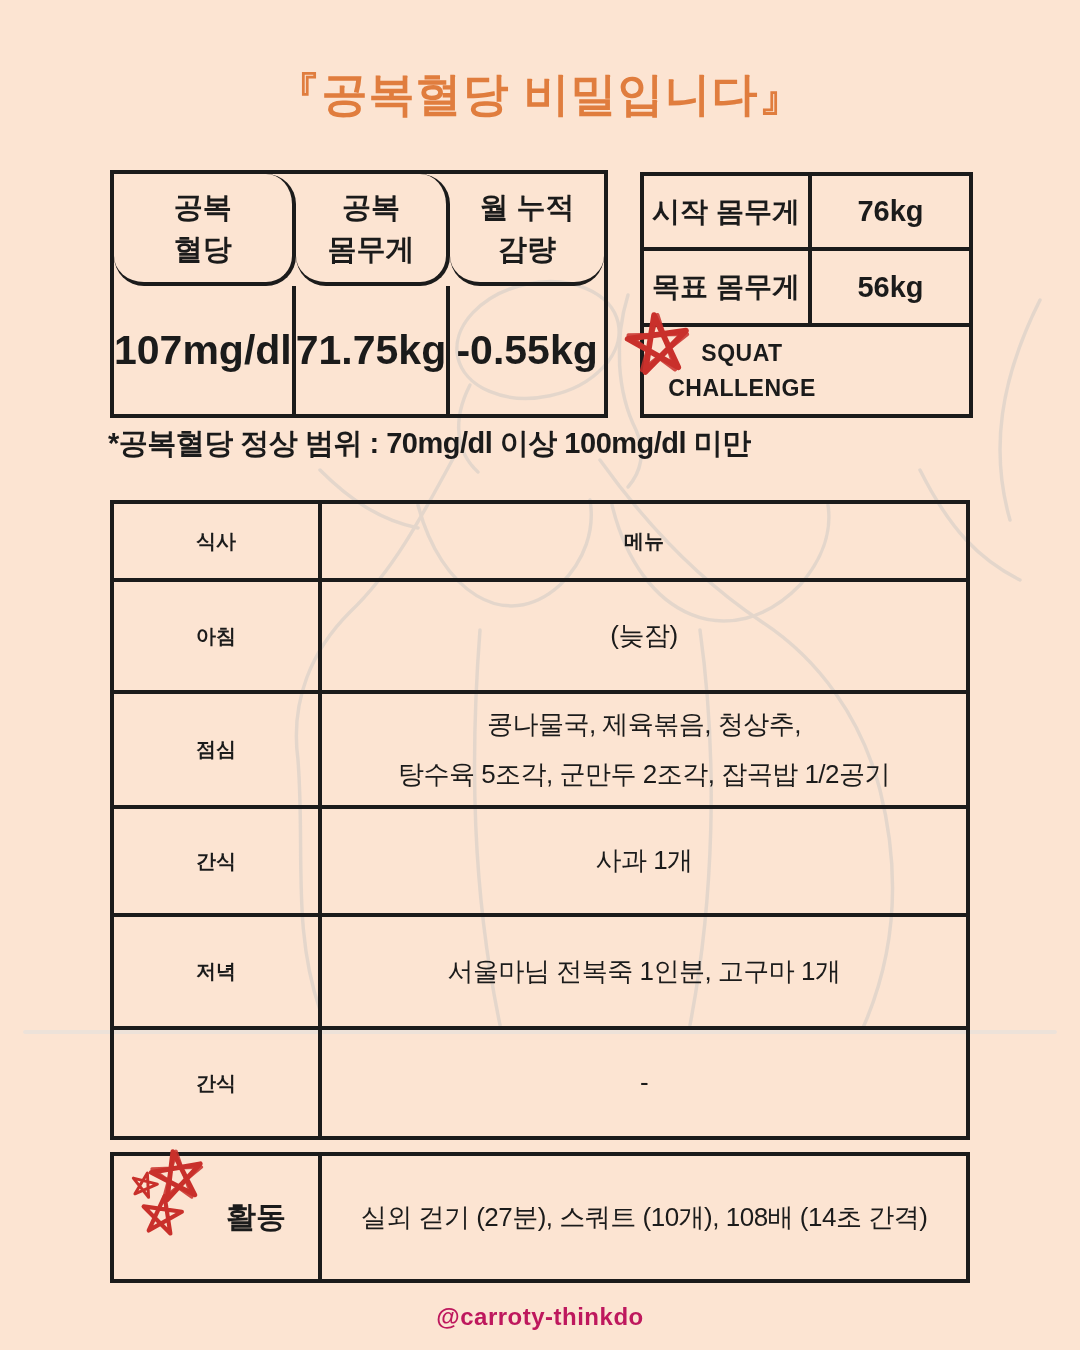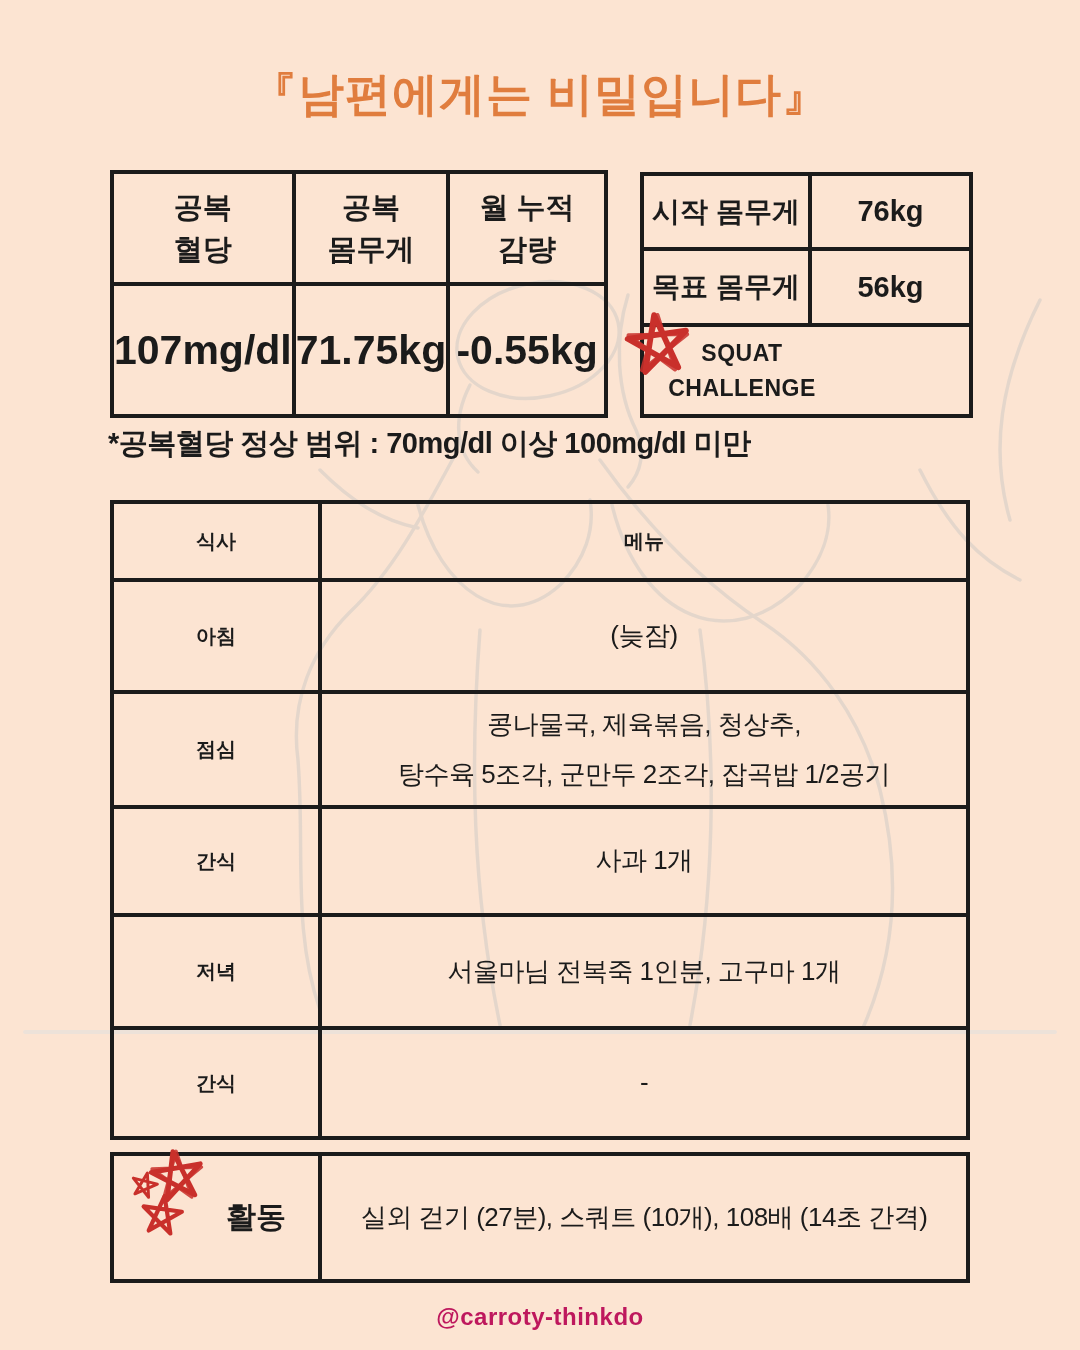--- a/index.html
+++ b/index.html
@@ -33,21 +33,21 @@
   .cell{
     display:flex;align-items:center;justify-content:center;
     text-align:center;white-space:pre-line;
   }
   .br{border-right:4px solid var(--ink);}
   .bb{border-bottom:4px solid var(--ink);}
 
   
   .stats-tbl{left:110px;top:170px;width:498px;height:248px;
     grid-template-columns:1fr 1fr 1fr;grid-template-rows:112px 1fr;}
-  .stats-tbl .hdr{font-size:29px;font-weight:700;line-height:1.45;}
+  .stats-tbl .hdr{font-size:29px;font-weight:700;line-height:1.45;border-radius:30px;}
   .stats-tbl .val{font-size:41px;font-weight:600;}
 
   
   .goal-tbl{left:640px;top:172px;width:333px;height:246px;
     grid-template-columns:168px 1fr;grid-template-rows:75px 76px 1fr;}
   .goal-tbl .lbl{font-size:28px;font-weight:700;}
   .goal-tbl .val{font-size:29px;font-weight:600;}
   .goal-tbl .val.en{font-size:23px;letter-spacing:.5px;line-height:1.5;font-weight:600;padding-left:28px;}
 
   .note{
@@ -95,21 +95,21 @@
   <path d="M 418,505 C 440,590 505,635 560,585 C 585,560 595,530 590,500"></path>
   <path d="M 612,505 C 640,620 732,655 800,585 C 822,560 832,532 828,505"></path>
   <path d="M 480,630 C 470,760 472,890 500,1025"></path>
   <path d="M 700,630 C 718,760 714,900 690,1025"></path>
   <path d="M 320,470 C 350,500 380,520 418,528"></path>
   <path d="M 920,470 C 950,530 980,560 1020,580"></path>
   <path d="M 1040,300 C 1000,380 990,450 1010,520"></path>
   <line x1="25" y1="1032" x2="1055" y2="1032" stroke="#e4e1de" stroke-width="4"></line>
 </svg>
 
-<div class="page-title">『남편에게는 비밀입니다』</div>
+<div class="page-title">『공복혈당 비밀입니다』</div>
 
 <div class="tbl stats-tbl">
   <div class="cell hdr br bb">공복
 혈당</div>
   <div class="cell hdr br bb">공복
 몸무게</div>
   <div class="cell hdr bb">월 누적
 감량</div>
   <div class="cell val br">107mg/dl</div>
   <div class="cell val br">71.75kg</div>

